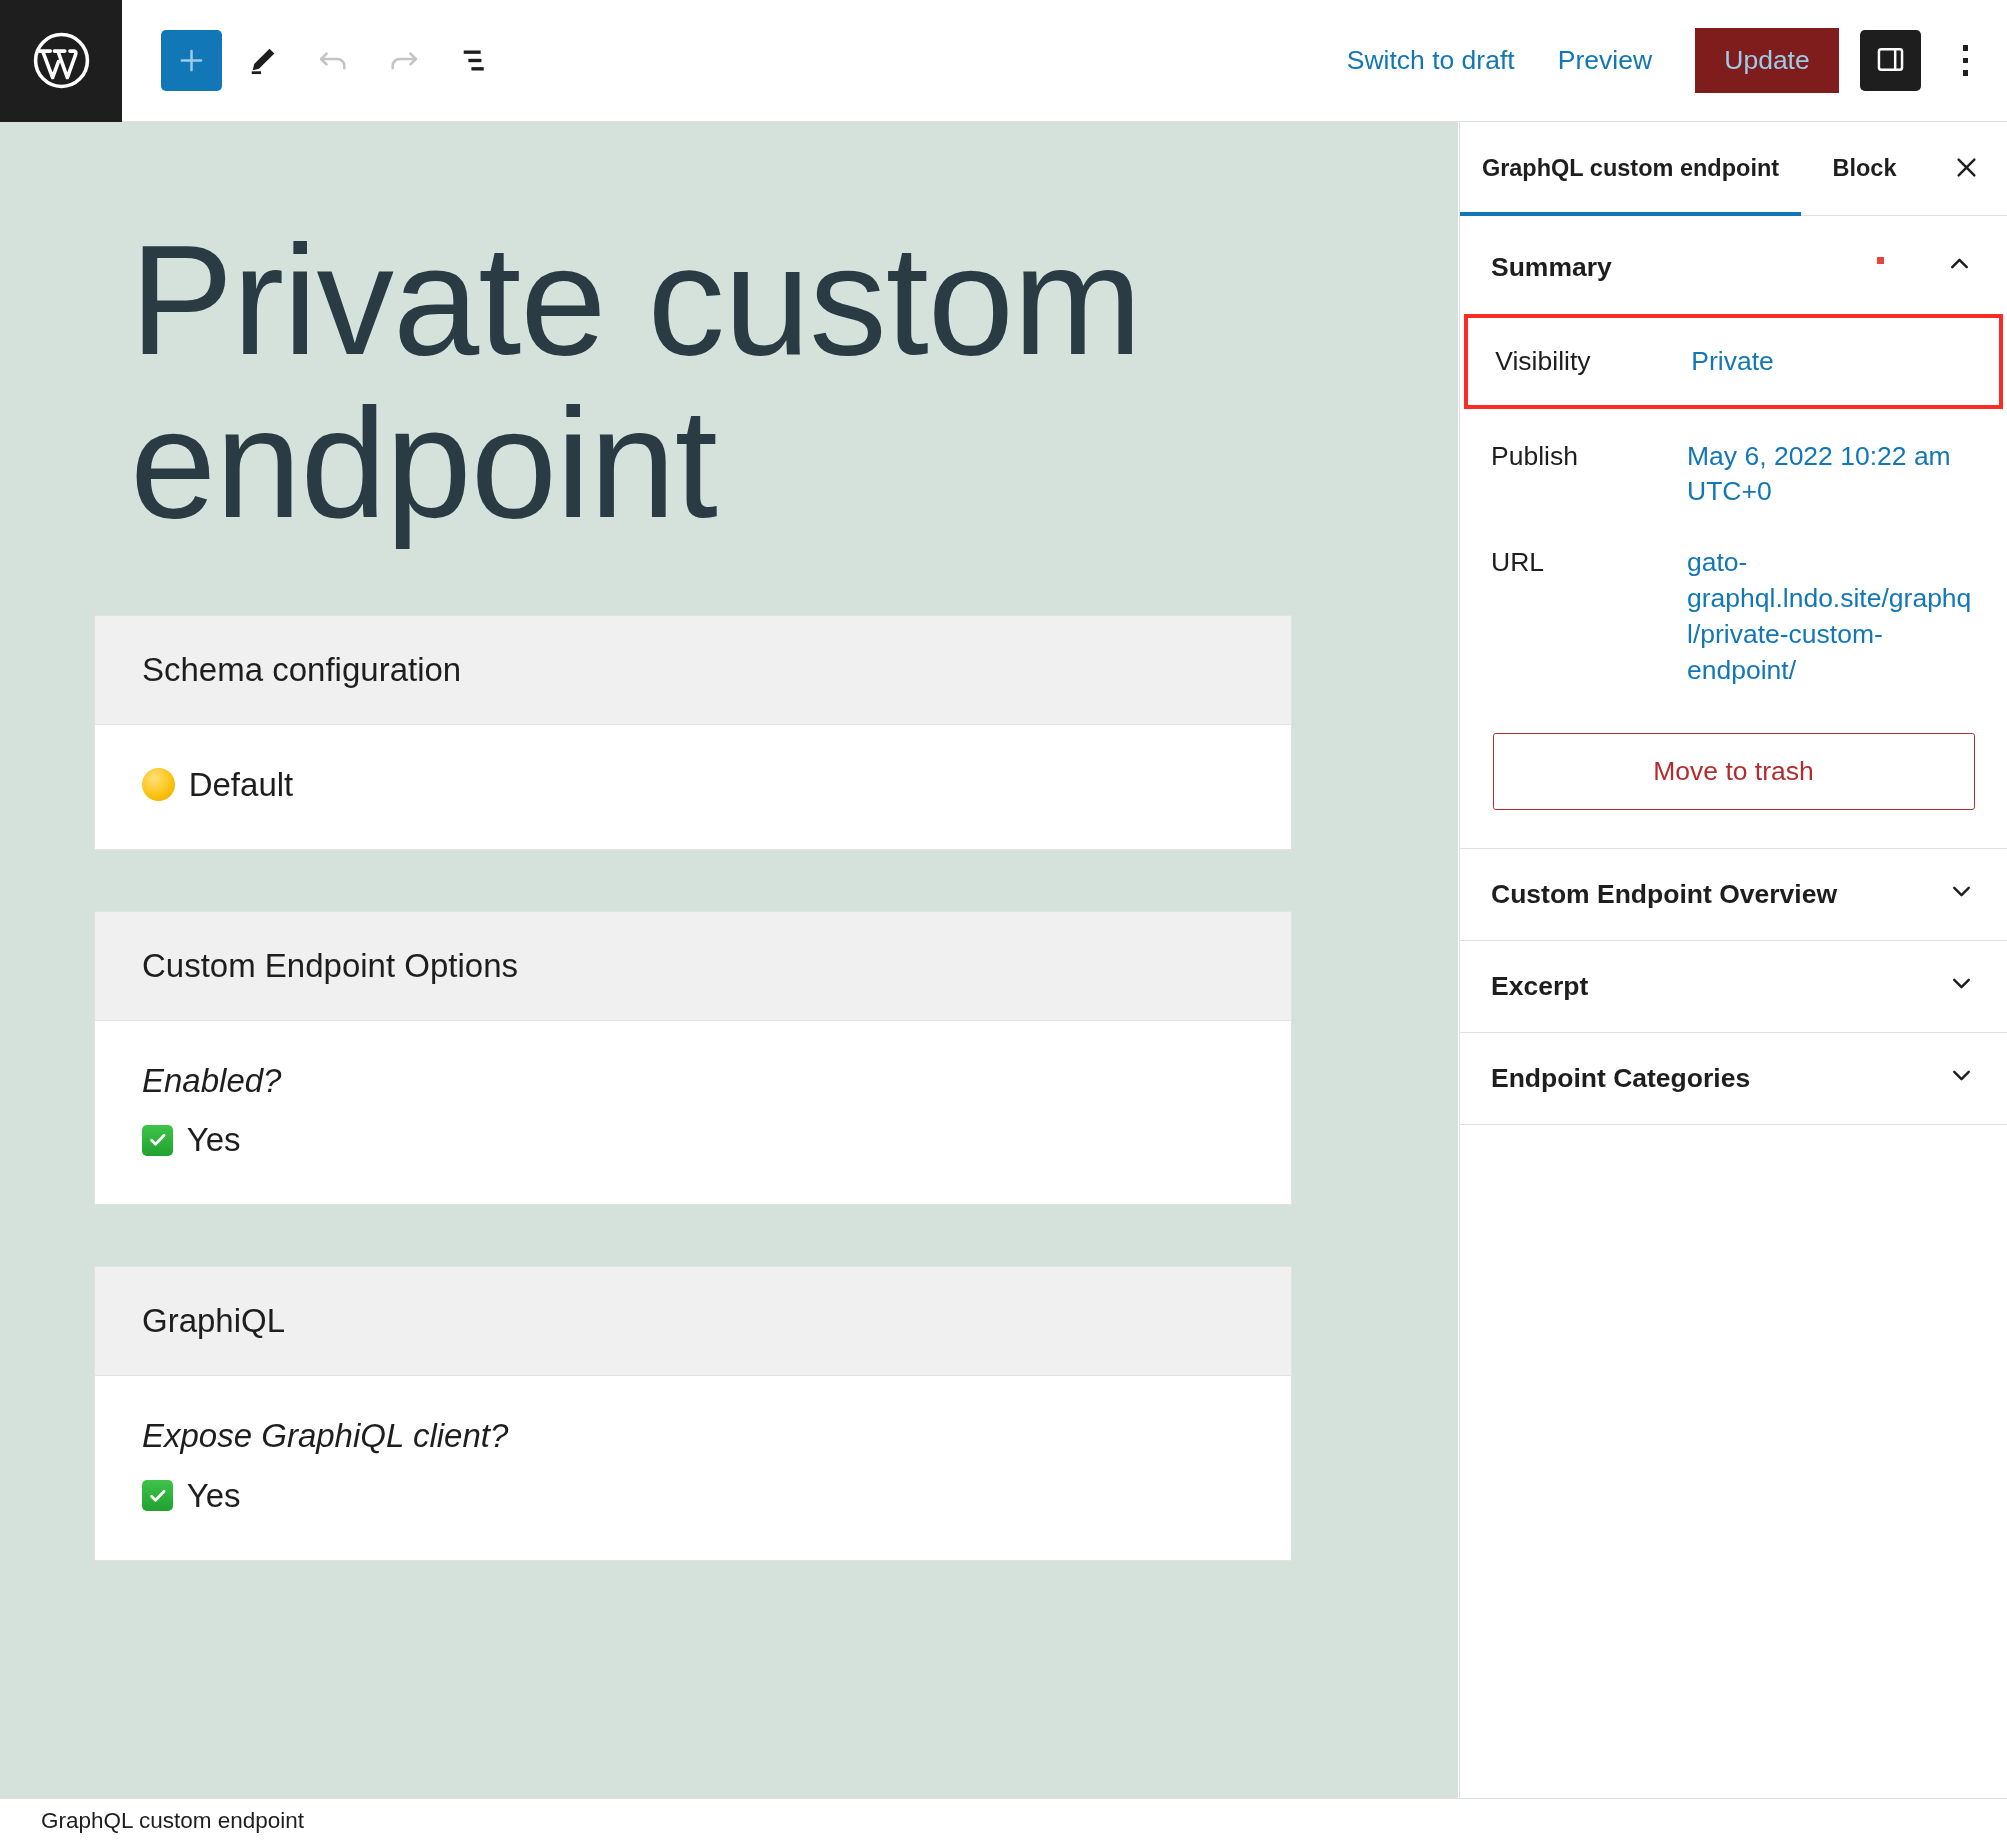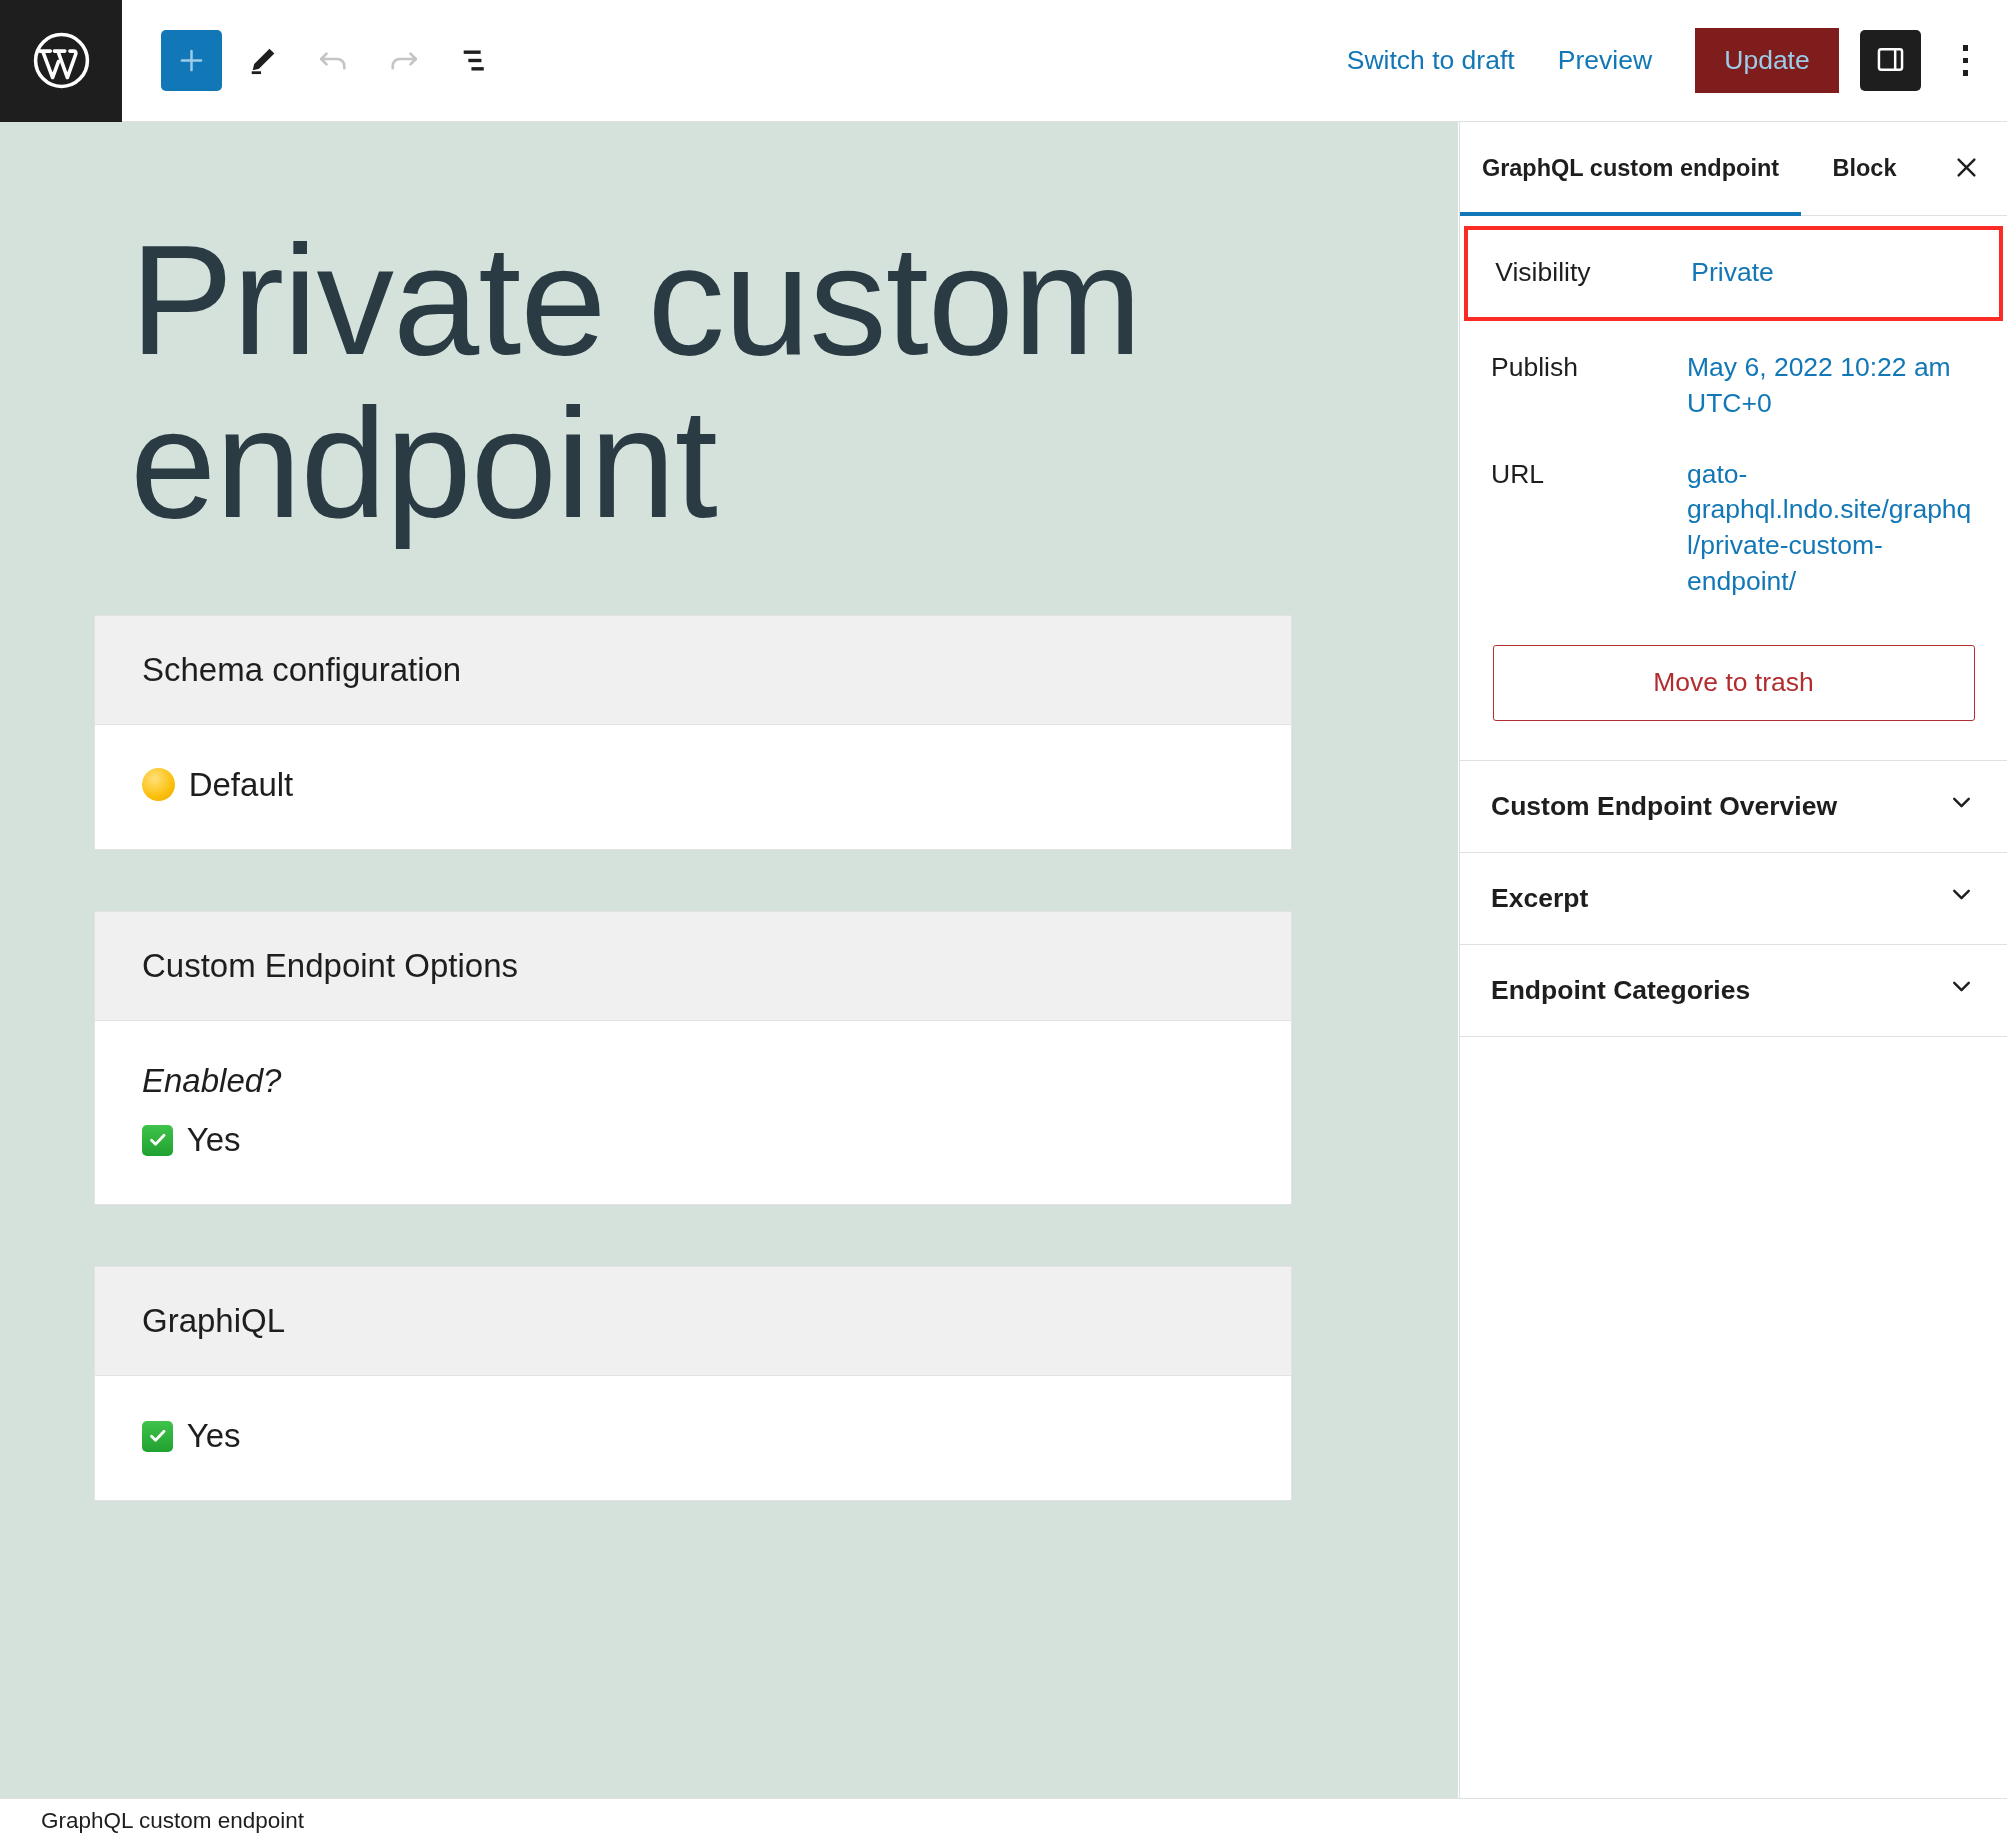--- a/index.html
+++ b/index.html
@@ -428,20 +428,21 @@
                 </svg>
             </span>
             <span>Yes</span>
           </div>
         </div>
       </div>
 
       <div class="card">
         <div class="card-header">GraphiQL</div>
         <div class="card-body">
+          <div class="field-label">Expose GraphiQL client?</div>
           <div class="field-value">
             <span class="check-green">
               <svg width="21.6" height="21.6" viewBox="0 0 24 24" fill="none" stroke="#ffffff" stroke-width="3" stroke-linecap="round" stroke-linejoin="round">
                   <path d="M5 12.5l4.5 4.5L19 7"></path>
                 </svg>
             </span>
             <span>Yes</span>
           </div>
         </div>
       </div>
@@ -457,20 +458,30 @@
       <button class="sb-close">
         <span>
           <svg width="29" height="29" viewBox="0 0 24 24" stroke="#1e1e1e" stroke-width="2" stroke-linecap="round">
               <path d="M5.5 5.5l13 13M18.5 5.5l-13 13"></path>
             </svg>
         </span>
       </button>
     </div>
 
     <div class="sb-section">
+      <div class="sb-section-head">
+        <span>Summary</span>
+        <span class="sp"></span>
+        <span class="red-dot"></span>
+        <span>
+          <svg width="29" height="29" viewBox="0 0 24 24" fill="none" stroke="#1e1e1e" stroke-width="2" stroke-linecap="round" stroke-linejoin="round">
+              <path d="M6 15l6-6 6 6"></path>
+            </svg>
+        </span>
+      </div>
 
       <div class="sb-row highlight">
         <span class="k">Visibility</span>
         <span class="v">Private</span>
       </div>
 
       <div class="sb-row">
         <span class="k">Publish</span>
         <span class="v">May 6, 2022 10:22 am UTC+0</span>
       </div>

